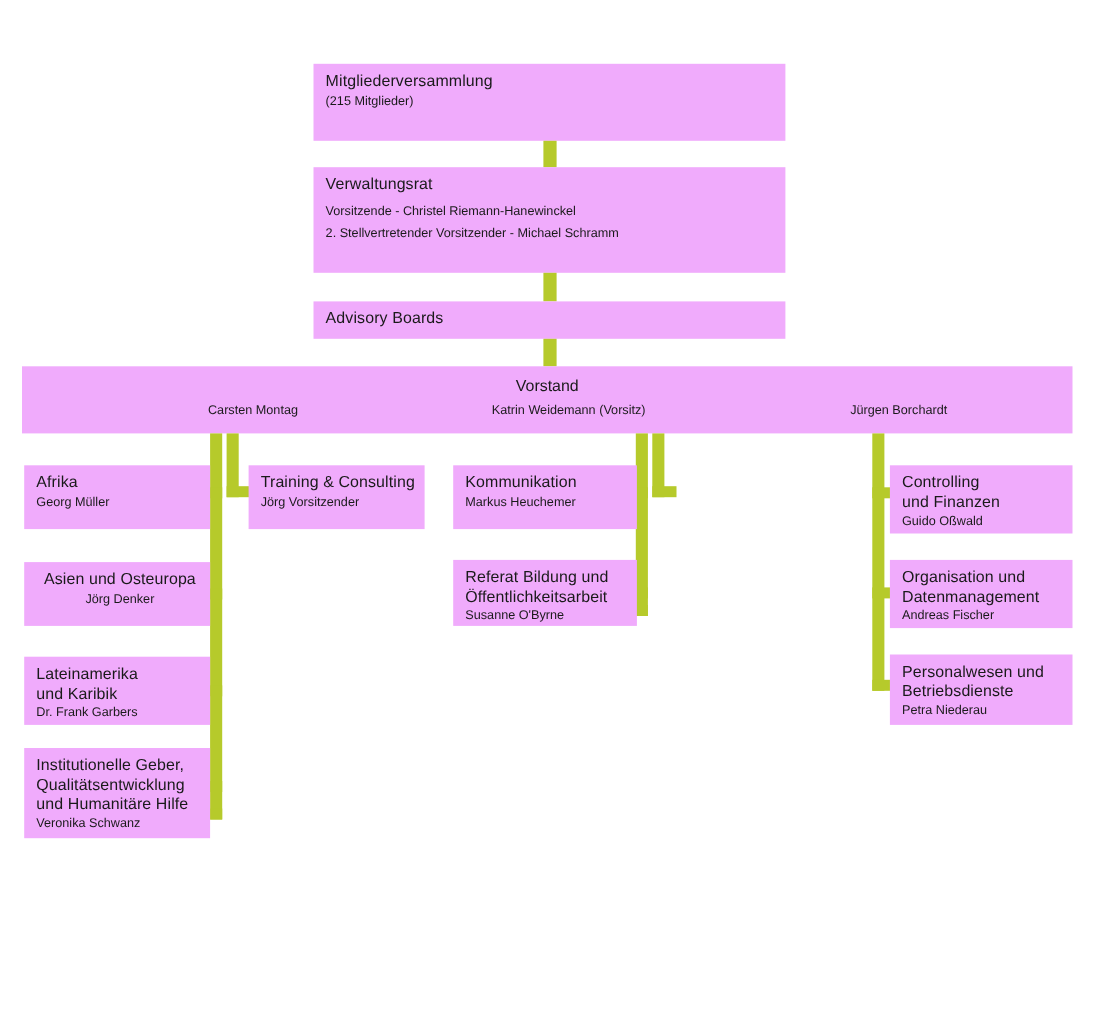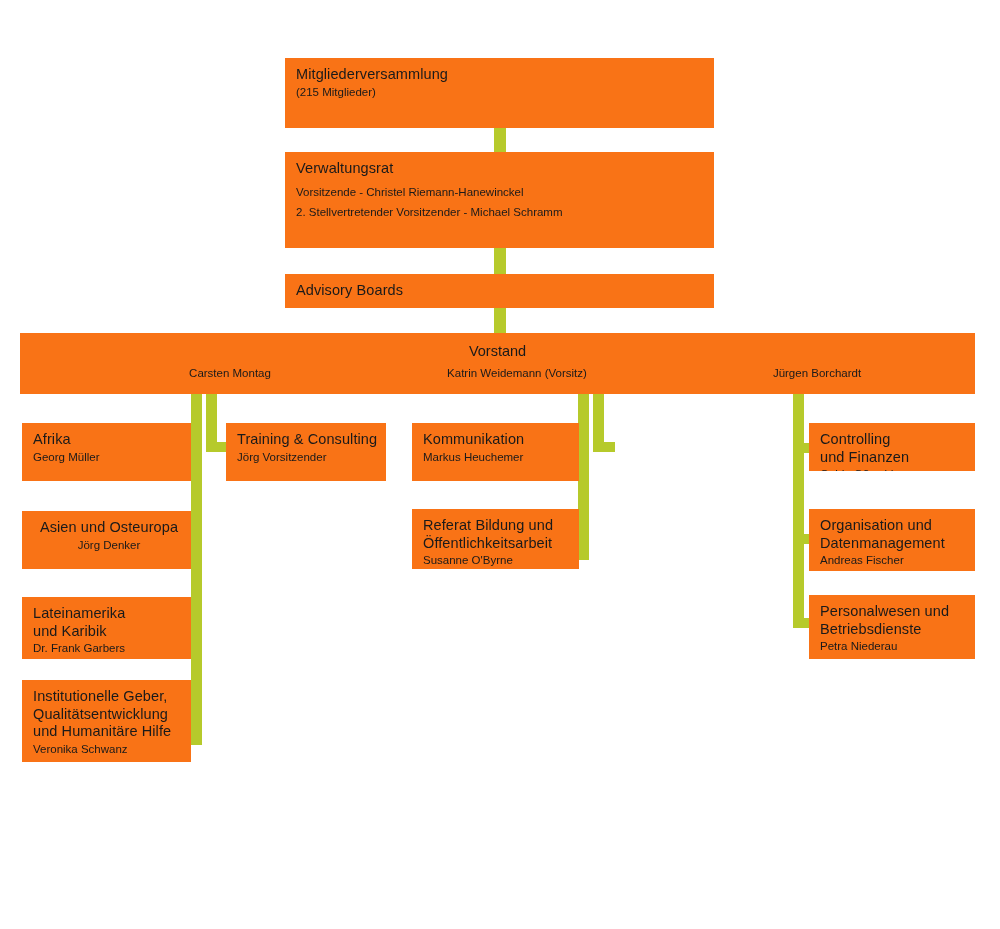--- a/index.html
+++ b/index.html
@@ -15,21 +15,21 @@
   }
   #chart {
     position: relative;
     width: 1000px;
     height: 929px;
     background: #ffffff;
     overflow: hidden;
   }
   .box {
     position: absolute;
-    background: #f97316;
+    background: #f0abfc;
     box-sizing: border-box;
     overflow: hidden;
   }
   .conn {
     position: absolute;
     background: #b6ca2b;
   }
   .box-inner {
     position: absolute;
     left: 11px;
@@ -103,21 +103,21 @@
   #box-c2-0 { left: 226px; top: 423px; width: 160px; height: 58px; }
 
   
   #box-c3-0 { left: 412px; top: 423px; width: 167px; height: 58px; }
   #box-c3-1 { left: 412px; top: 509px; width: 167px; height: 60px; }
 
   
   #box-c4-0 { left: 608px; top: 423px; width: 168px; height: 58px; }
 
   
-  #box-c5-0 { left: 809px; top: 423px; width: 166px; height: 48px; }
+  #box-c5-0 { left: 809px; top: 423px; width: 166px; height: 62px; }
   #box-c5-1 { left: 809px; top: 509px; width: 166px; height: 62px; }
   #box-c5-2 { left: 809px; top: 595px; width: 166px; height: 64px; }
 
   
   #conn-a1 { left: 494px; top: 128px; width: 12px; height: 24px; }
   #conn-a2 { left: 494px; top: 248px; width: 12px; height: 26px; }
   #conn-a3 { left: 494px; top: 308px; width: 12px; height: 25px; }
 
   
   #trunk-L1 { left: 191px; top: 394px; width: 11px; height: 351px; }

